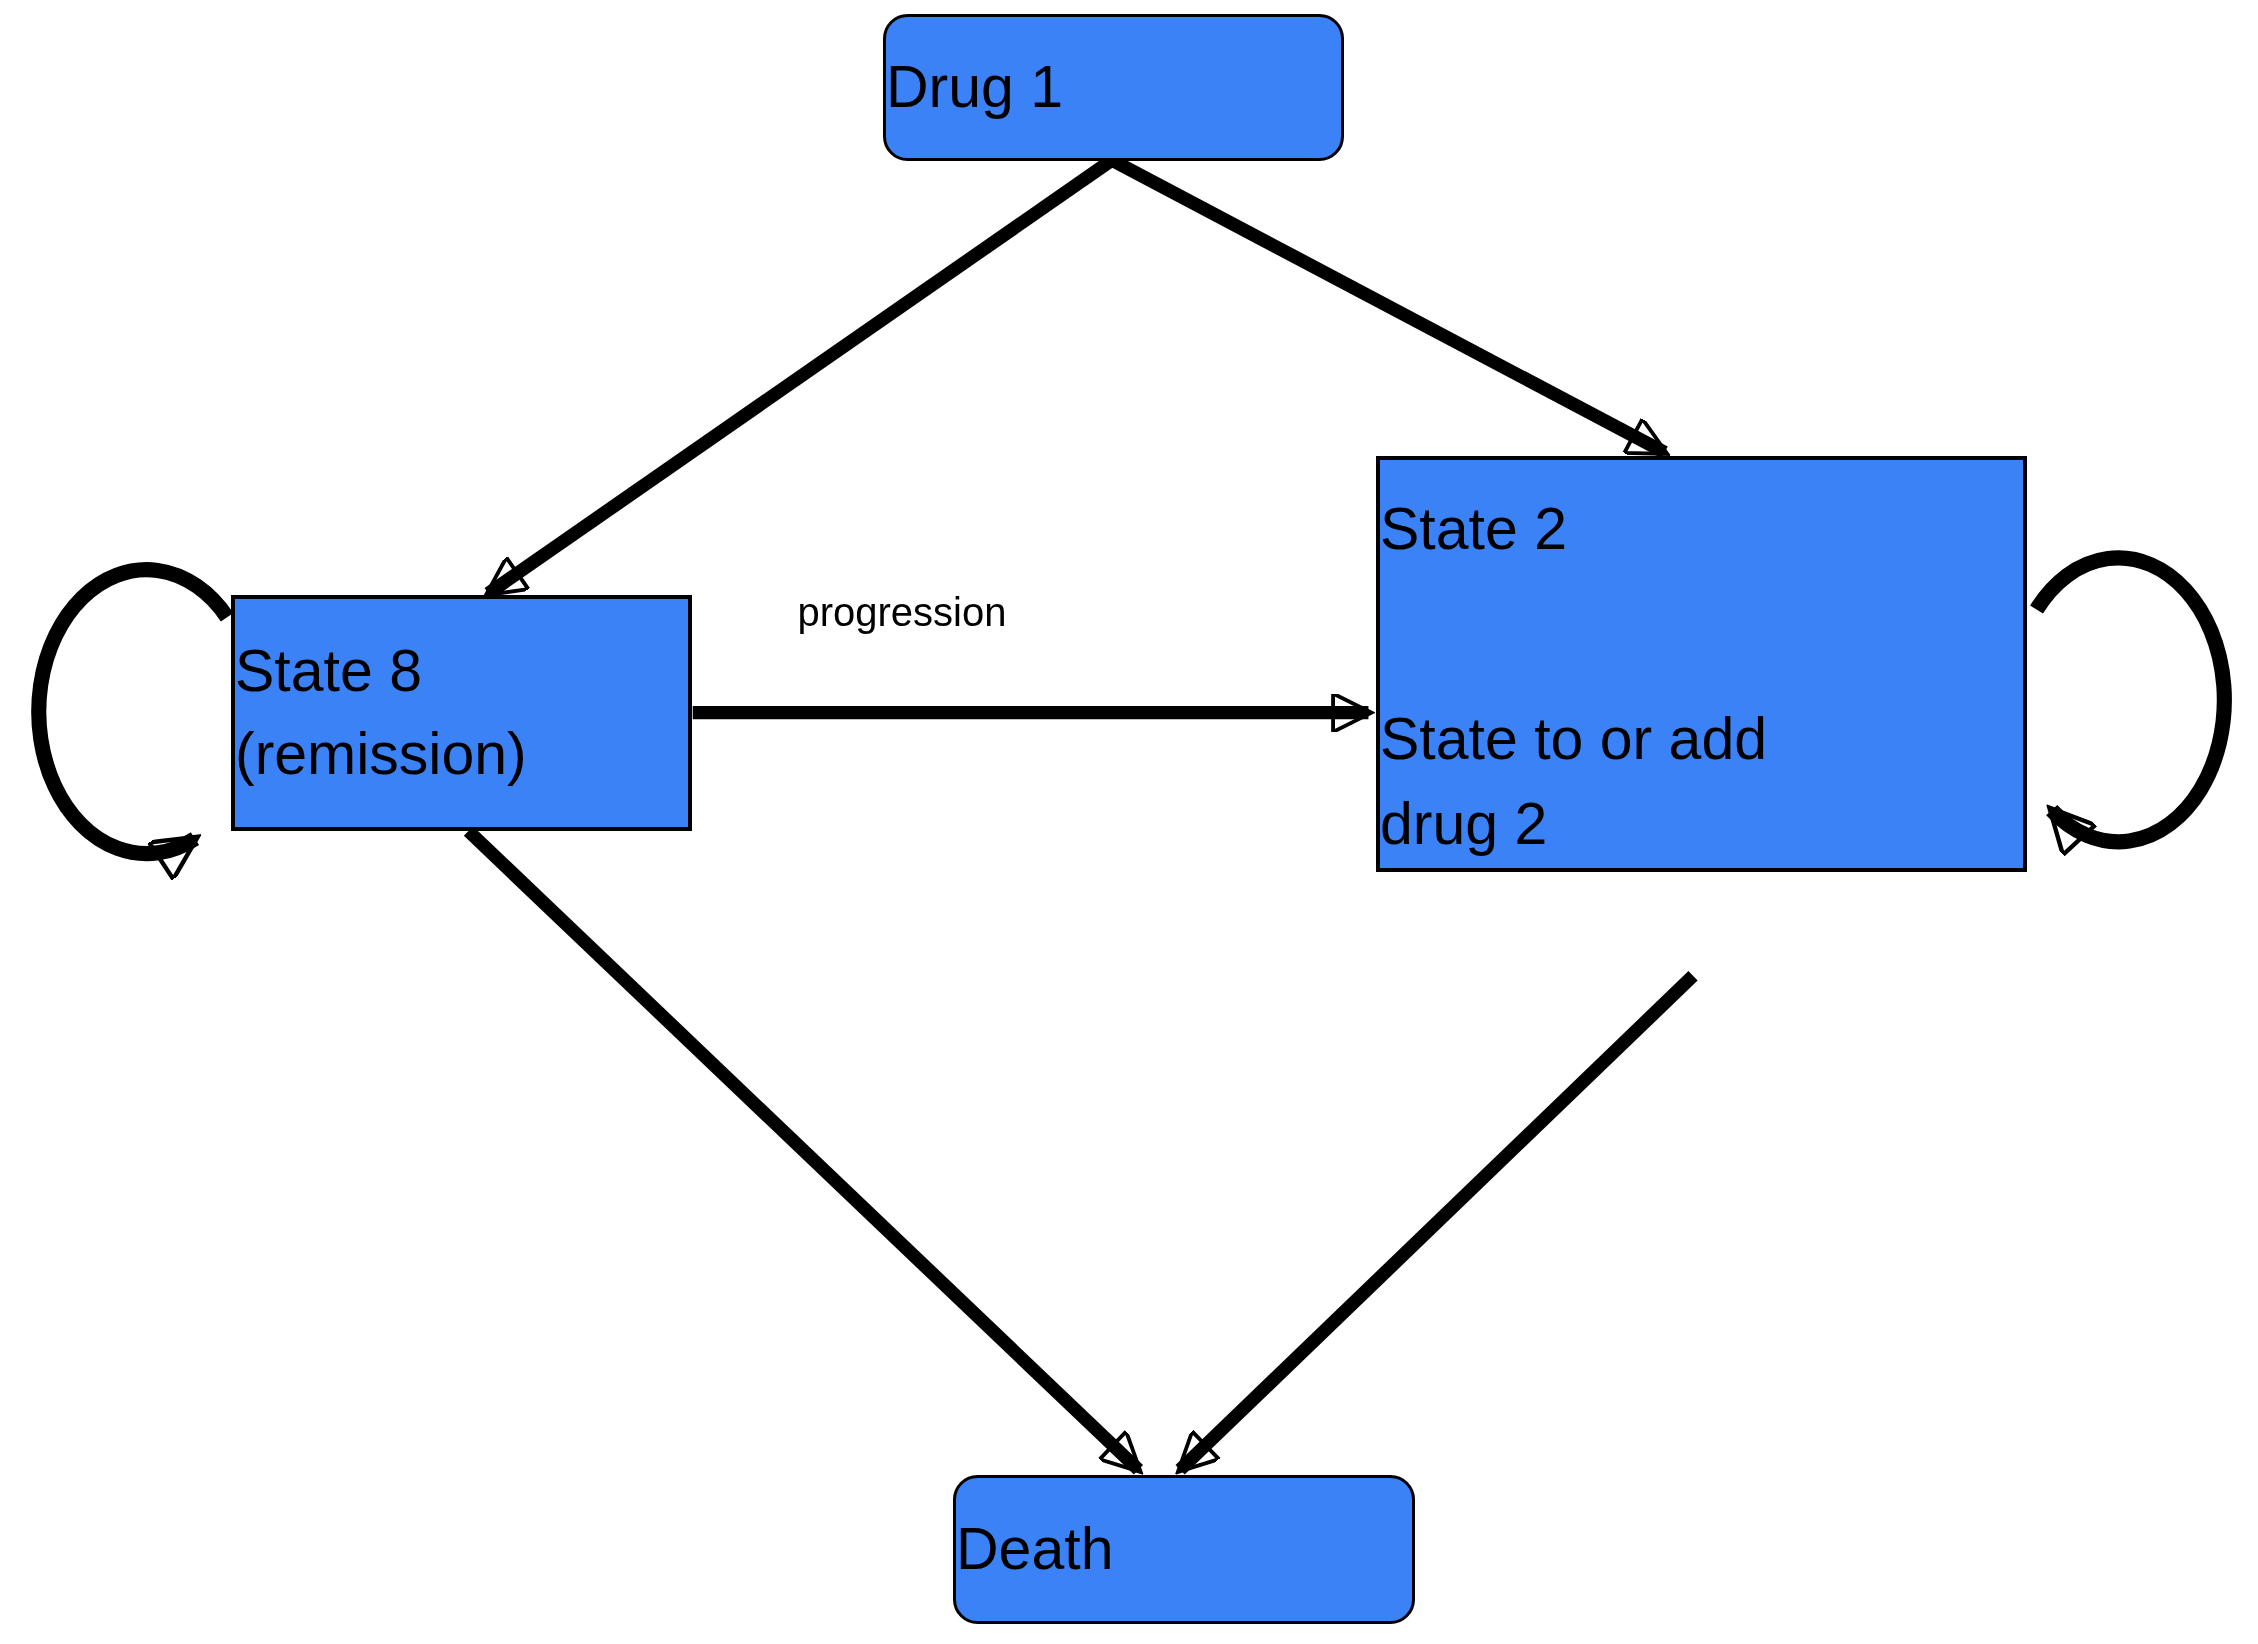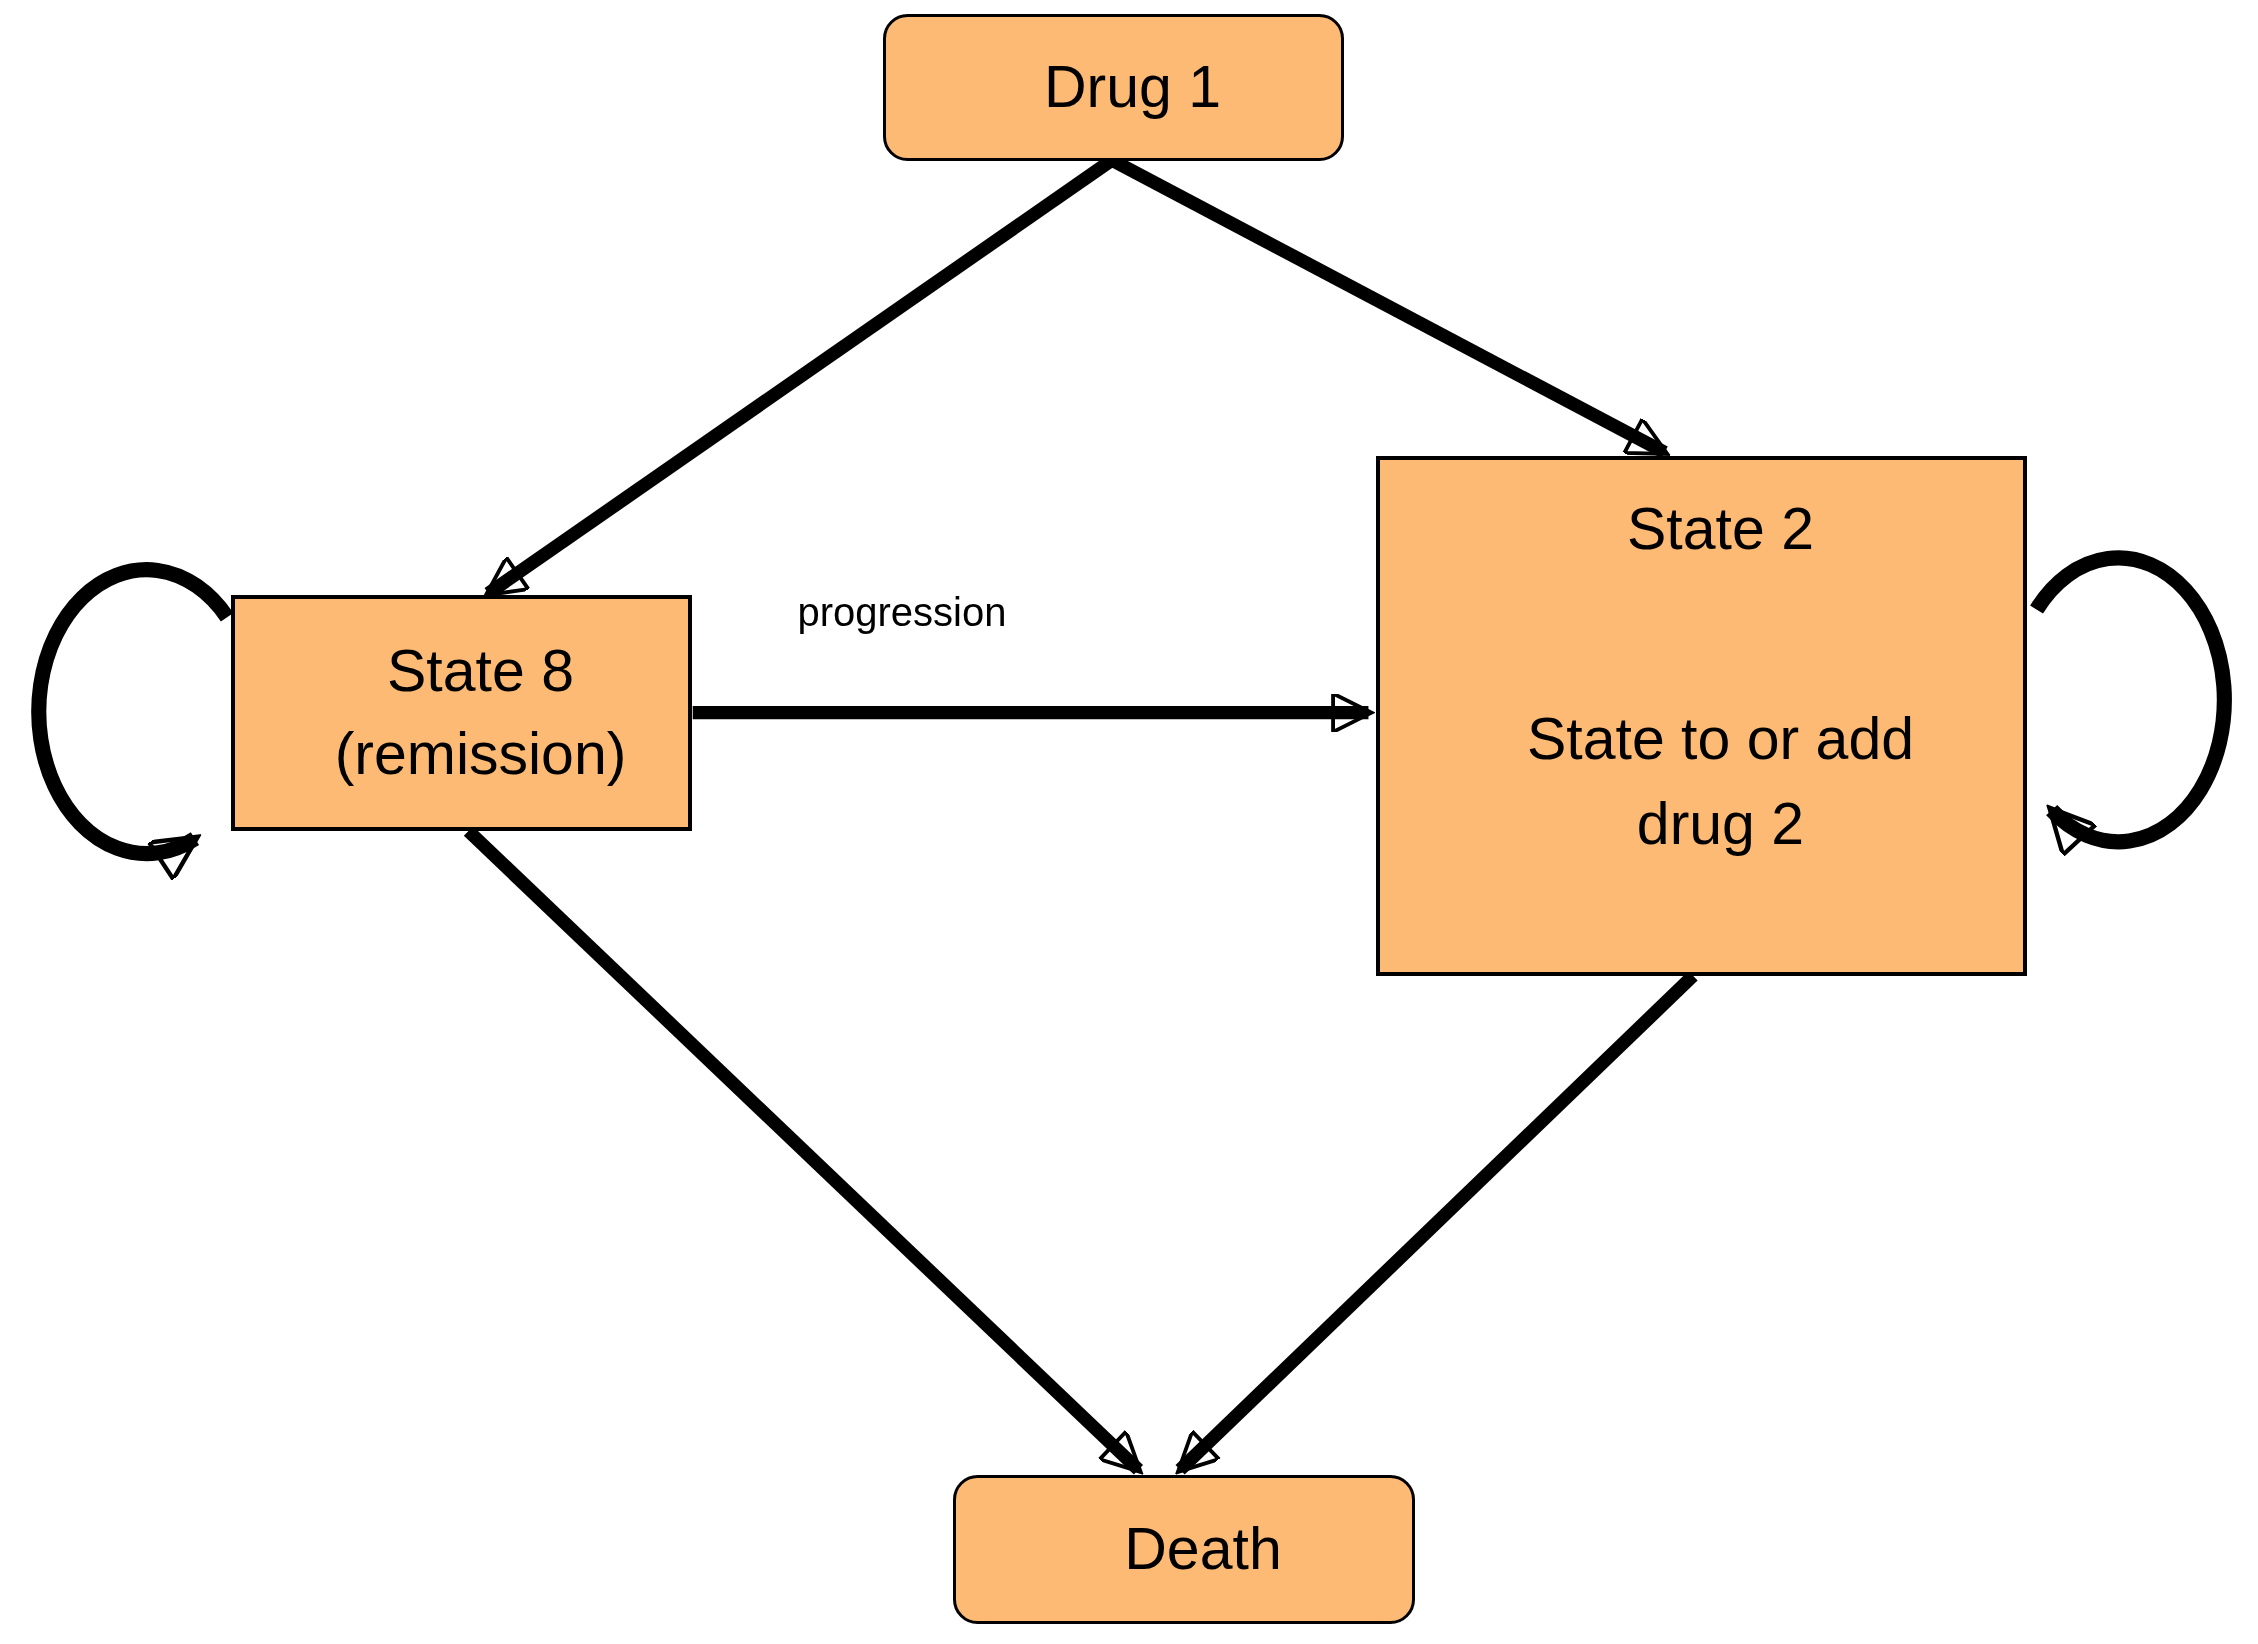--- a/index.html
+++ b/index.html
@@ -24,40 +24,39 @@
     height: 1645px;
   }
   .arrows-layer line,
   .arrows-layer path {
     stroke: #000000;
     fill: none;
   }
   .node {
     position: absolute;
     box-sizing: border-box;
-    background: #fdba74;
+    background: #3b82f6;
     border: 4.7px solid #000000;
     display: flex;
     flex-direction: column;
-    align-items: center;
+    align-items: flex-start;
     justify-content: center;
     text-align: center;
     font-size: 59px;
     line-height: 83px;
     white-space: nowrap;
-    padding-left: 38px;
   }
   .node.rounded {
     border-width: 3.8px;
     border-radius: 24.6px;
   }
   .node-drug1   { left: 883px;  top: 14px;   width: 461px; height: 147px; }
   .node-state1  { left: 231px;  top: 595px;  width: 461px; height: 236px; }
   .node-state2  {
-    left: 1376px; top: 456px;  width: 651px; height: 520px;
+    left: 1376px; top: 456px;  width: 651px; height: 416px;
     justify-content: flex-start;
     padding-top: 26.5px;
     line-height: 85px;
   }
   .node-death   { left: 953px; top: 1475px; width: 462px; height: 149px; }
   .state2-gap { margin-top: 125px; }
   .edge-label {
     position: absolute;
     left: 644px;
     top: 579px;

